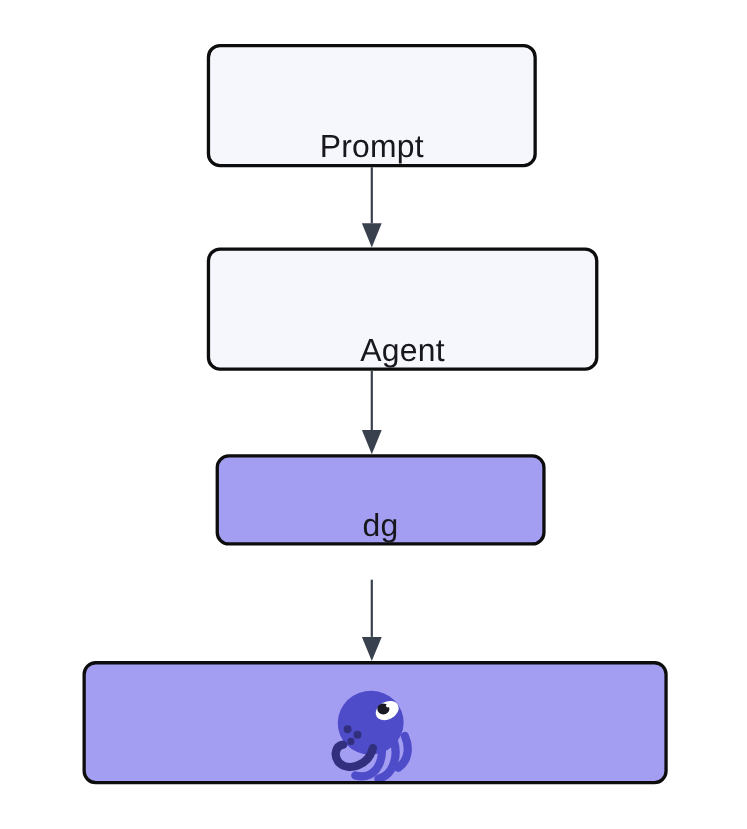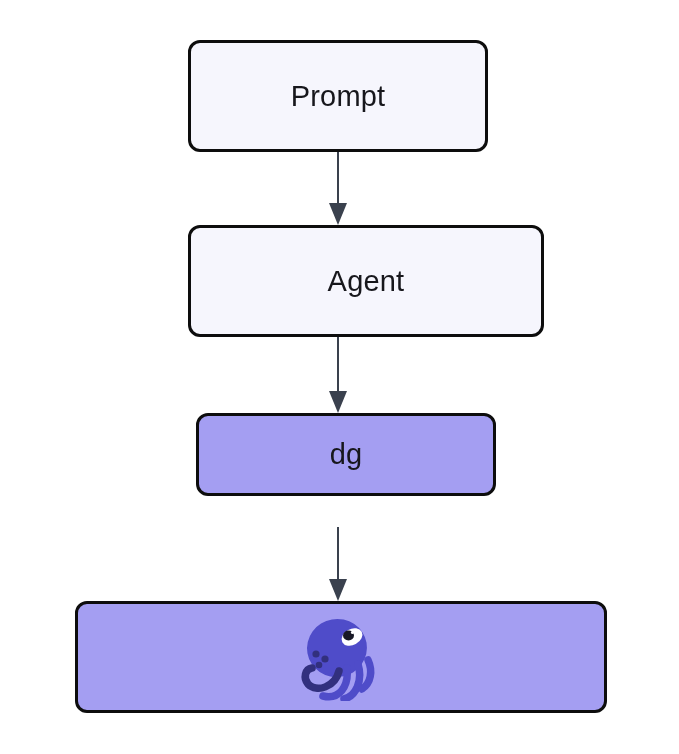--- a/index.html
+++ b/index.html
@@ -14,21 +14,21 @@
     height: 754px;
     background: #ffffff;
     overflow: hidden;
   }
   .node {
     position: absolute;
     box-sizing: border-box;
     border: 3.5px solid var(--node-border, #0d0d0d);
     border-radius: 12px;
     display: flex;
-    align-items: center;
+    align-items: flex-end;
     justify-content: center;
   }
   .node.light  { background: var(--node-light-fill, #f6f6fd); }
   .node.purple { background: var(--node-purple-fill, #a49ef2); }
   .node-label {
     font-size: 29px;
     line-height: 1;
     color: var(--node-text, #17171c);
     letter-spacing: 0.2px;
   }

